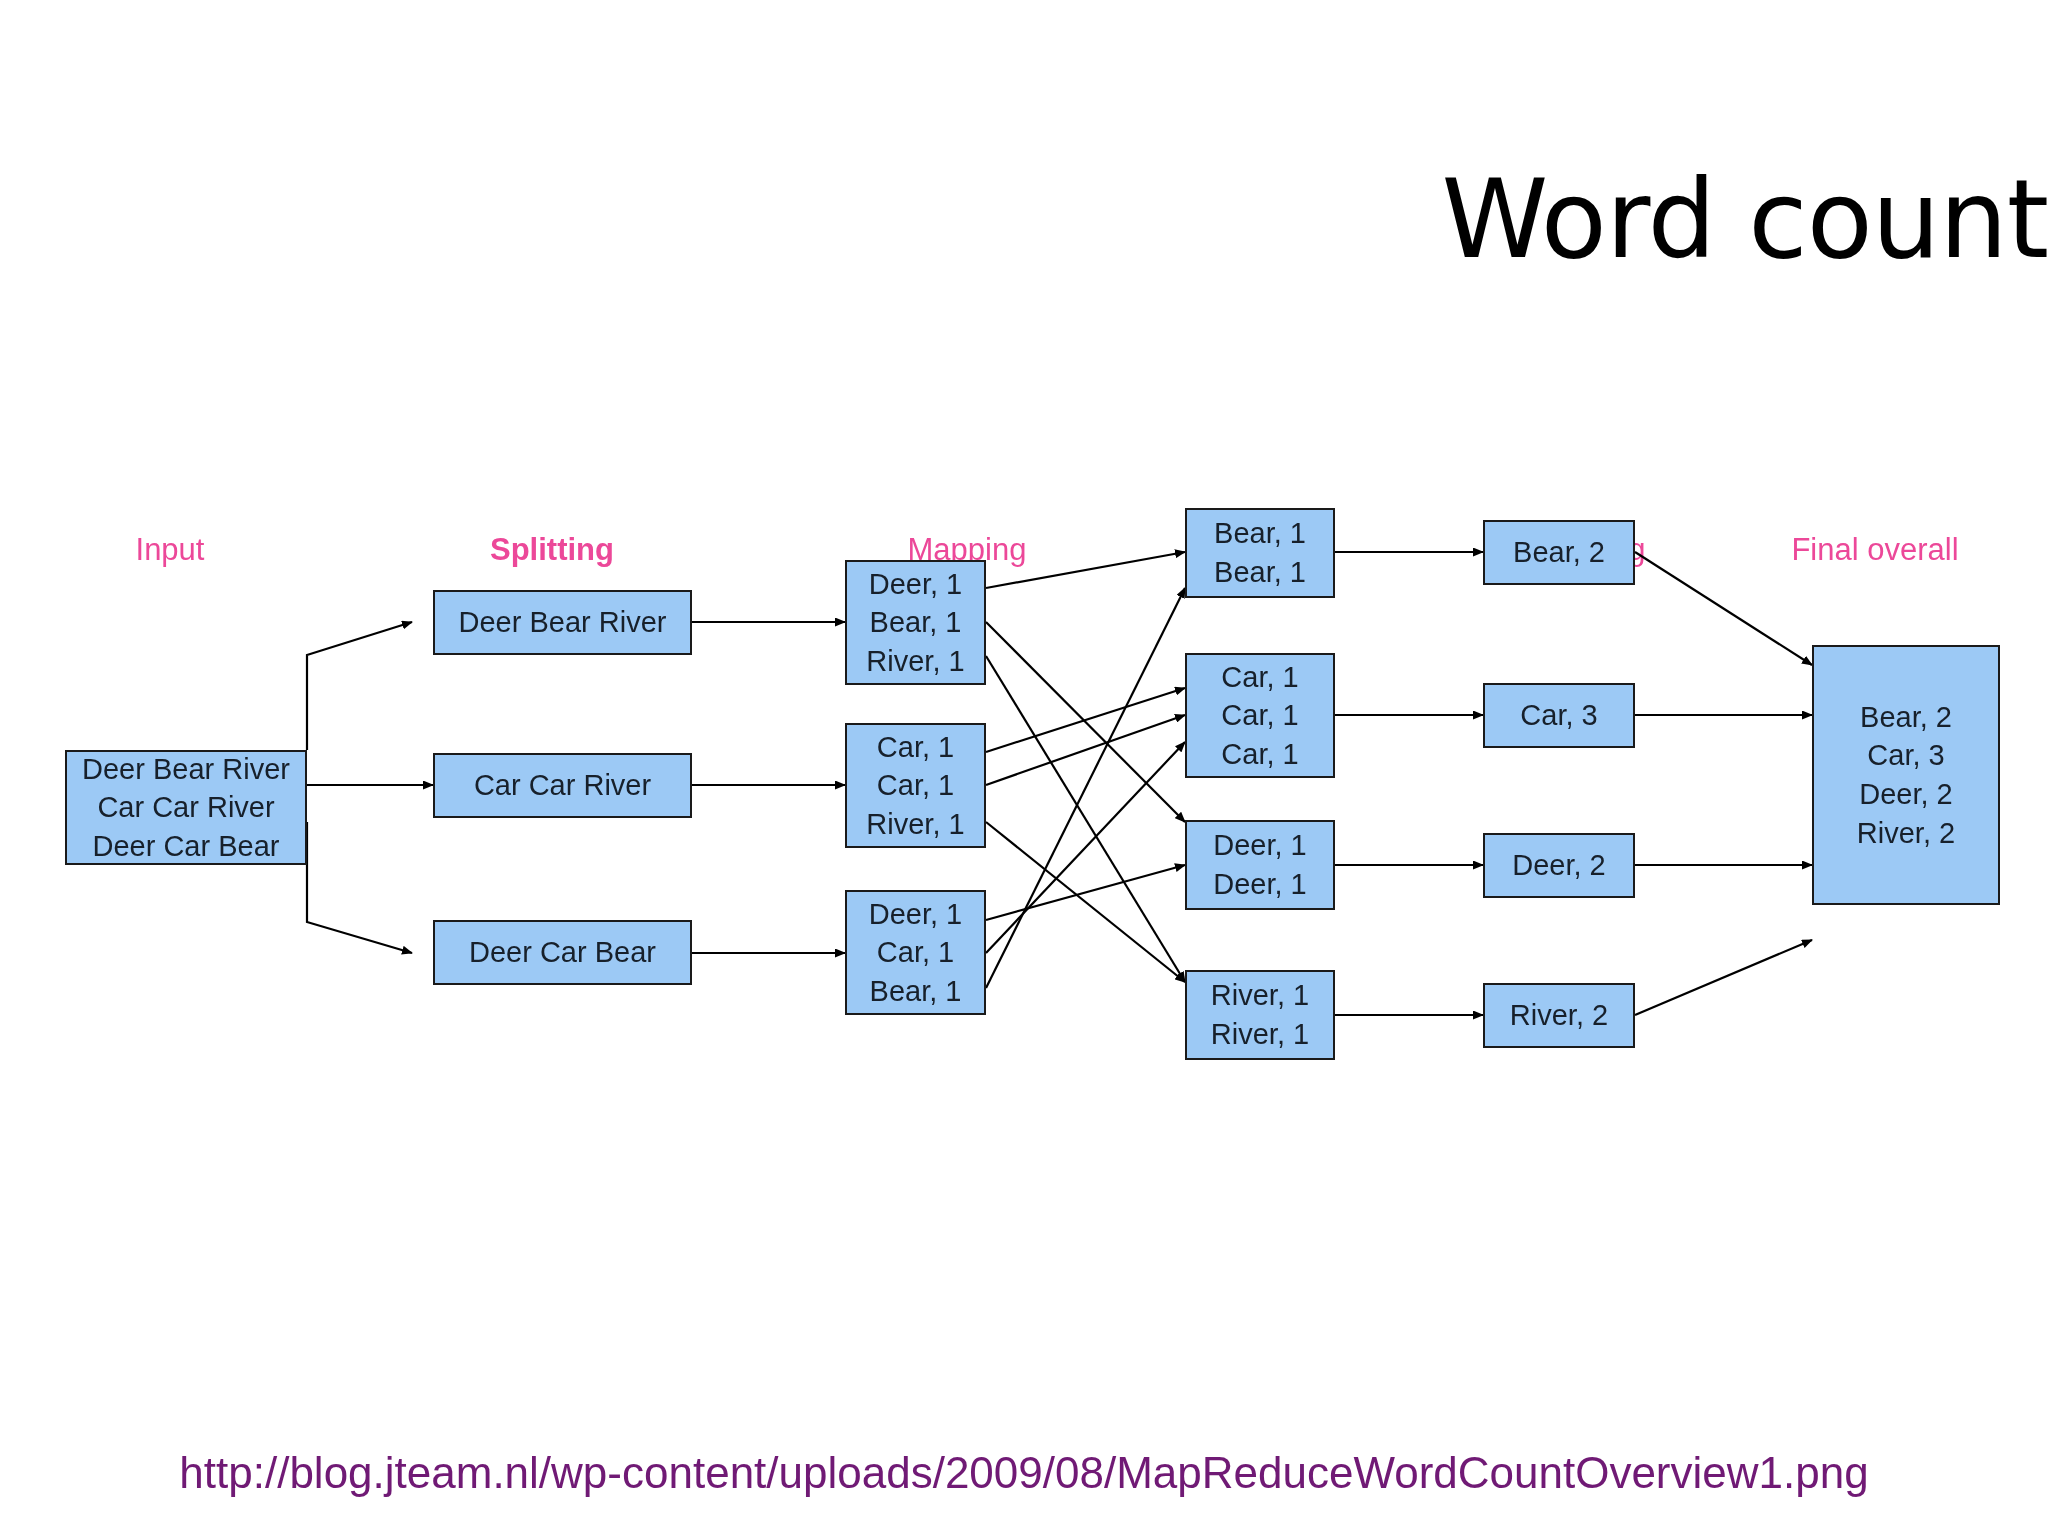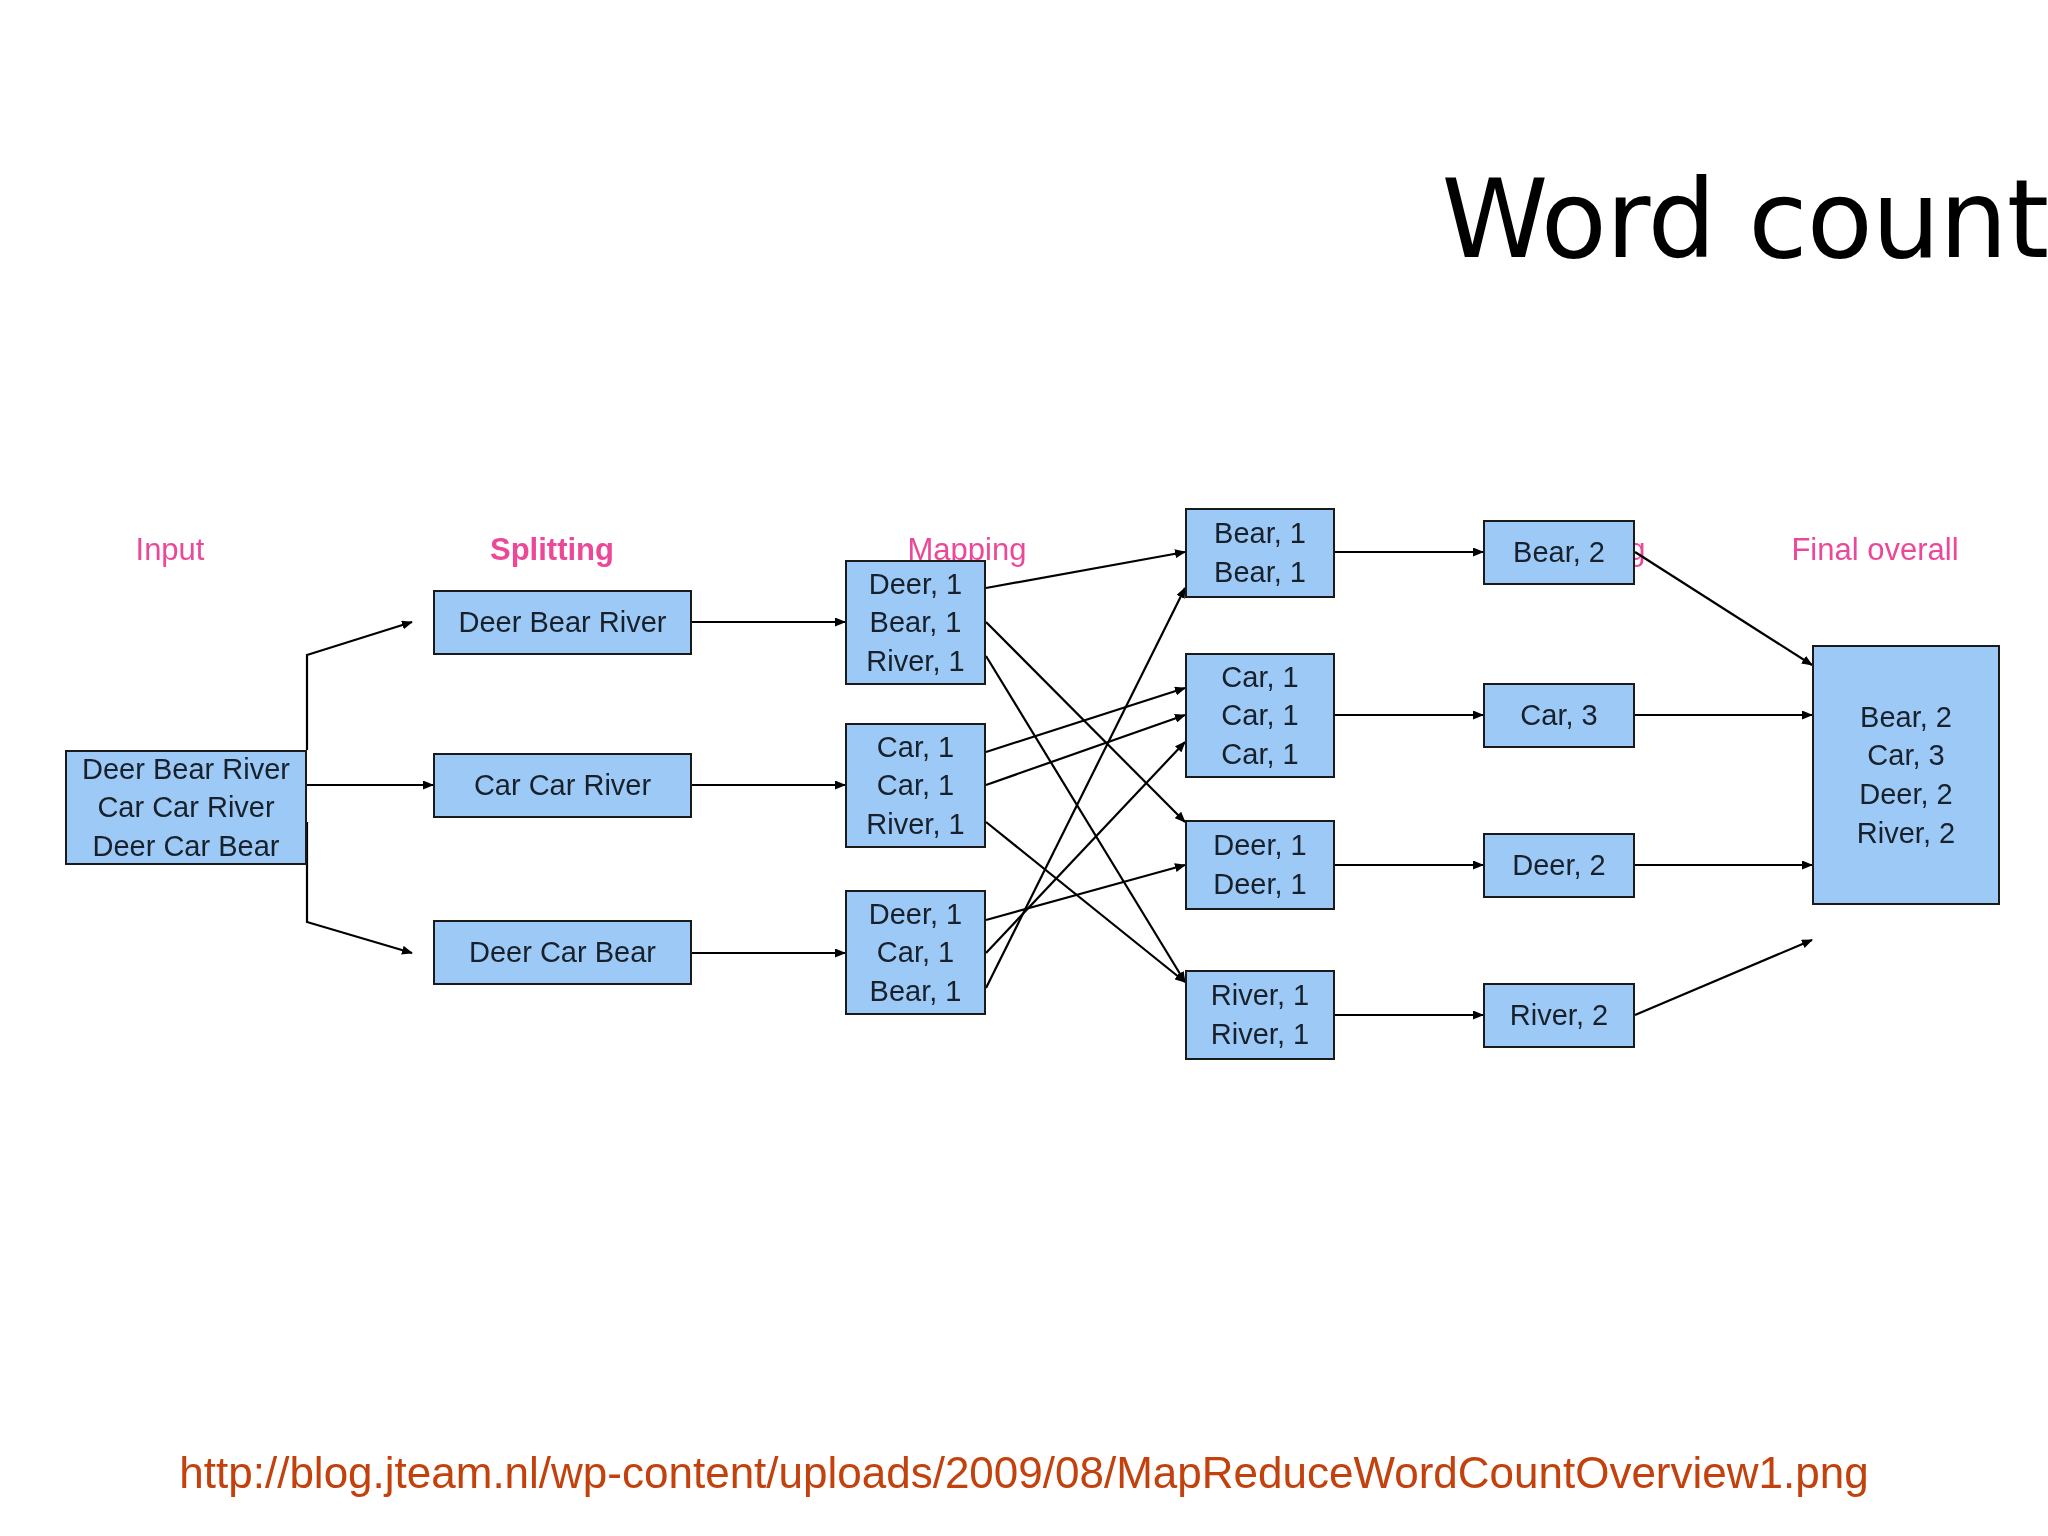--- a/index.html
+++ b/index.html
@@ -93,21 +93,21 @@
 
   
   #source-url {
     position: absolute;
     left: 0;
     top: 1448px;
     width: 2048px;
     text-align: center;
     font-size: 44px;
     font-family: "Liberation Sans", sans-serif;
-    color: #c2410c;
+    color: #701a75;
     white-space: nowrap;
   }
 </style>
 </head>
 <body>
 
 <div id="slide-title">Word count</div>
 
 <div id="figure">
 

